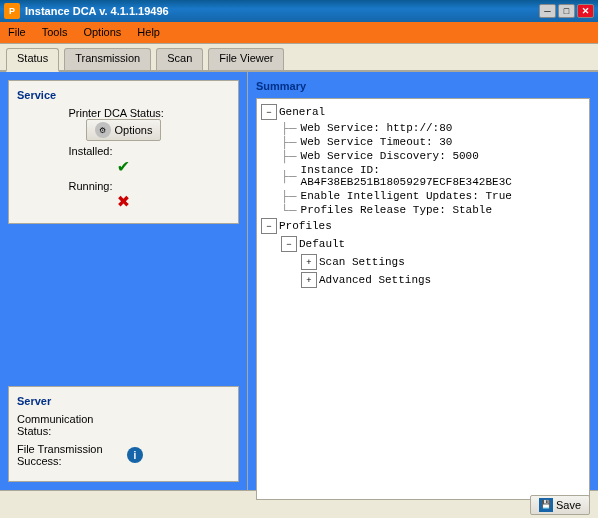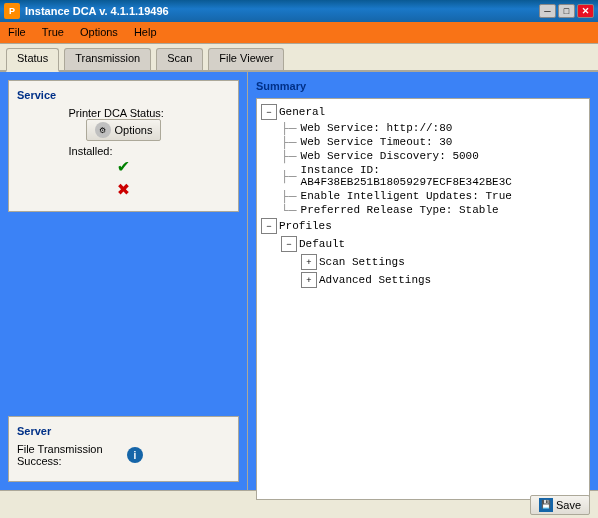--- a/index.html
+++ b/index.html
@@ -278,21 +278,21 @@
   </div>
   <div class="title-buttons">
     <div class="title-btn">─</div>
     <div class="title-btn">□</div>
     <div class="title-btn close">✕</div>
   </div>
 </div>
 
 <div class="menu-bar">
   <div class="menu-item">File</div>
-  <div class="menu-item">True</div>
+  <div class="menu-item">Tools</div>
   <div class="menu-item">Options</div>
   <div class="menu-item">Help</div>
 </div>
 
 <div class="tab-bar">
   <div class="tab active">Status</div>
   <div class="tab">Transmission</div>
   <div class="tab">Scan</div>
   <div class="tab">File Viewer</div>
 </div>
@@ -311,29 +311,33 @@
           <span>Options</span>
         </button>
       </div>
 
       <div class="service-row">
         <span class="service-label">Installed:</span>
         <span class="status-check">✔</span>
       </div>
 
       <div class="service-row">
+        <span class="service-label">Running:</span>
         <span class="status-x">✖</span>
       </div>
     </div>
 
     <div style="flex:1;"></div>
 
     <div class="server-section">
       <div class="section-header">Server</div>
 
+      <div class="server-row">
+        <span class="service-label">Communication Status:</span>
+      </div>
 
       <div class="server-row">
         <span class="service-label">File Transmission Success:</span>
         <div class="info-icon">i</div>
       </div>
     </div>
 
   </div>
 
   <div class="right-panel">
@@ -362,21 +366,21 @@
           <div class="tree-row">
             <span class="tree-line">├─</span>
             <span class="tree-item-text">Instance ID: AB4F38EB251B18059297ECF8E342BE3C</span>
           </div>
           <div class="tree-row">
             <span class="tree-line">├─</span>
             <span class="tree-item-text">Enable Intelligent Updates: True</span>
           </div>
           <div class="tree-row">
             <span class="tree-line">└─</span>
-            <span class="tree-item-text">Preferred Release Type: Stable</span>
+            <span class="tree-item-text">Profiles Release Type: Stable</span>
           </div>
         </div>
       </div>
 
       <div class="tree-node">
         <div class="tree-row">
           <div class="tree-expand">−</div>
           <span class="tree-item-text">Profiles</span>
         </div>
 

